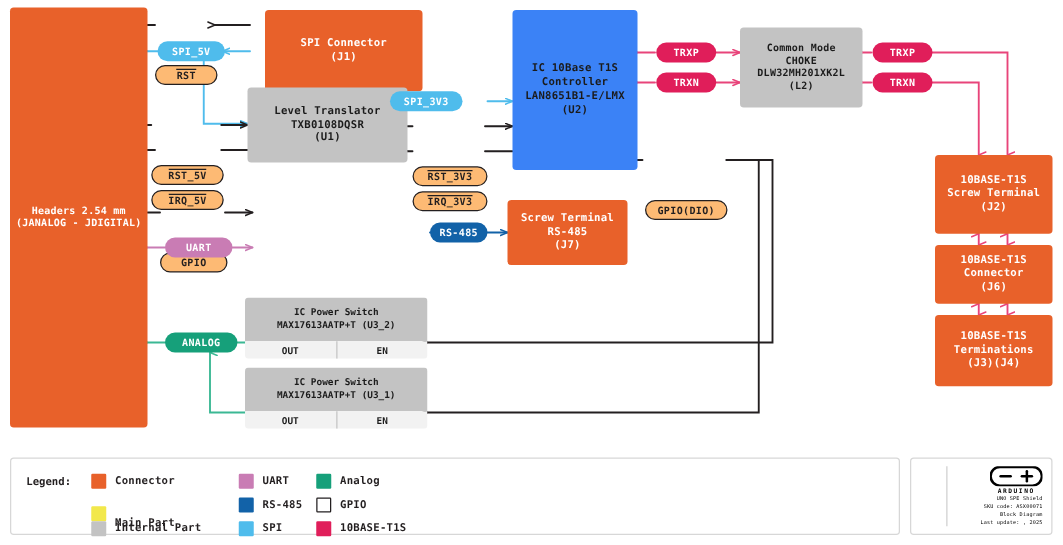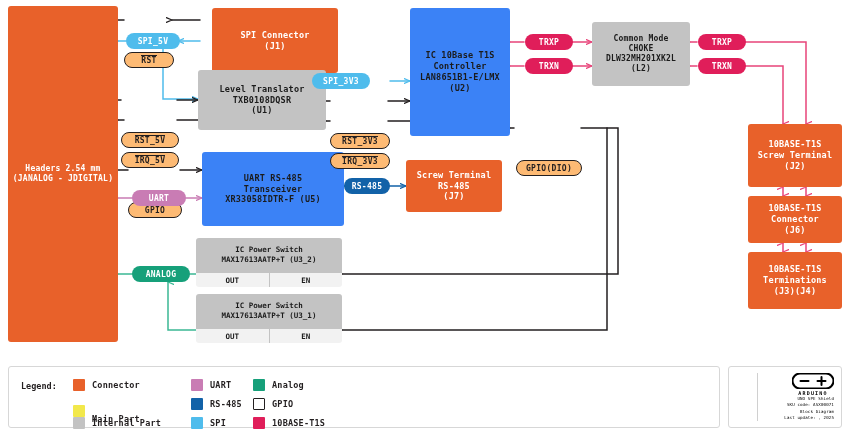--- a/index.html
+++ b/index.html
@@ -193,23 +193,20 @@
   <div class="blk connector" style="left:8px;top:6px;width:110px;height:336px;font-size:8px;">Headers 2.54 mm
 (JANALOG - JDIGITAL)</div>
 
   <div class="blk connector" style="left:212px;top:8px;width:126px;height:65px;font-size:8.5px;">SPI Connector
 (J1)</div>
 
   <div class="blk internal" style="left:198px;top:70px;width:128px;height:60px;font-size:8.5px;">Level Translator
 TXB0108DQSR
 (U1)</div>
 
-  <div class="blk mainpart" style="left:202px;top:152px;width:142px;height:74px;font-size:8.5px;">UART RS-485
-Transceiver
-XR33058IDTR-F (U5)</div>
 
   <div class="blk mainpart" style="left:410px;top:8px;width:100px;height:128px;font-size:8.5px;">IC 10Base T1S
 Controller
 LAN8651B1-E/LMX
 (U2)</div>
 
   <div class="blk internal" style="left:592px;top:22px;width:98px;height:64px;font-size:8px;">Common Mode
 CHOKE
 DLW32MH201XK2L
 (L2)</div>

